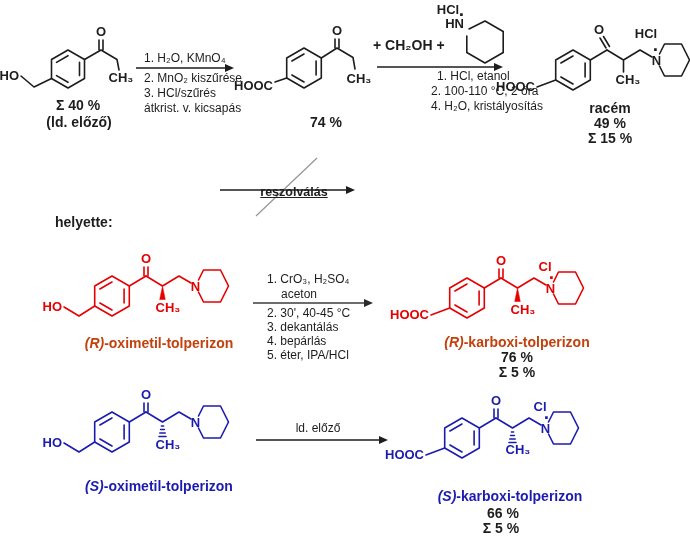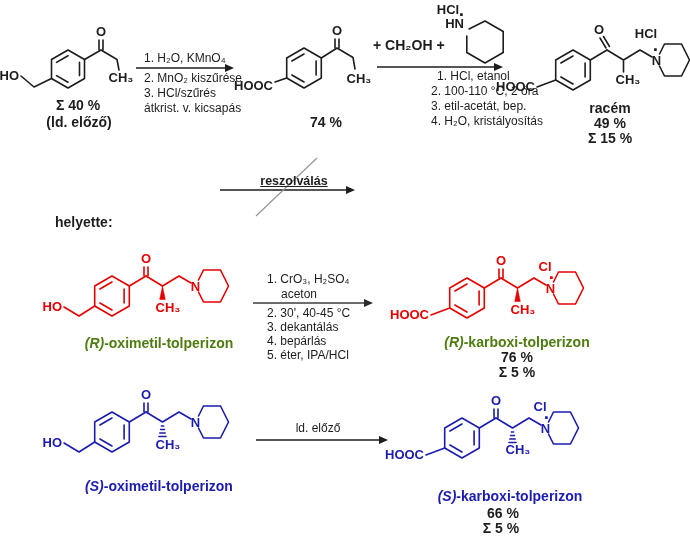--- a/index.html
+++ b/index.html
@@ -5,30 +5,30 @@
   html,body{margin:0;padding:0;background:#fff;}
   .canvas{position:relative;width:690px;height:540px;background:#fff;overflow:hidden;
           font-family:"Liberation Sans","DejaVu Sans",sans-serif;color:#1d1d1d;}
   .abs{position:absolute;}
   svg.struct,svg.arrow{overflow:visible;}
   .struct path{fill:none;stroke:currentColor;stroke-width:1.6;stroke-linejoin:round;stroke-linecap:round;}
   .struct polygon{fill:currentColor;stroke:currentColor;stroke-width:.5;}
   .struct text{fill:currentColor;font-size:13px;font-weight:600;font-family:"Liberation Sans","DejaVu Sans",sans-serif;}
   .struct text.dot{font-size:19px;font-weight:700;}
   .black{color:#1d1d1d;} .red{color:#e60000;} .blue{color:#1b1bb0;}
-  .c-red{color:#4d7c0f;} .c-blue{color:#1b1bb0;}
+  .c-red{color:#c2410c;} .c-blue{color:#1b1bb0;}
   .cond{font-size:12px;line-height:15px;white-space:nowrap;color:#1d1d1d;}
   .cond14{line-height:14px;}
   .lbl{font-size:14px;font-weight:700;text-align:center;white-space:nowrap;}
   .arrow line{stroke:#1d1d1d;stroke-width:1.5;}
   .arrow polygon{fill:#1d1d1d;stroke:none;}
   .arrow.gray line{stroke:#3d3d3d;}
   .arrow.gray polygon{fill:#2a2a2a;}
   line.slash{stroke:#959595;stroke-width:1.2;}
-  .u{text-decoration:underline;}
+  .u{text-decoration:underline;margin-top:11px;}
   .pl6{padding-left:6px;} .pl14{padding-left:14px;}
   i{font-style:italic;}
 </style>
 </head>
 <body>
 
 <div class="canvas">
 
   <svg class="struct black abs" style="left:0px;top:6px" width="145" height="95">
     <path d="M68,44 L84.5,53.5 L84.5,72.5 L68,82 L51.5,72.5 L51.5,53.5 Z"></path>
@@ -72,21 +72,20 @@
     <text x="36" y="26" text-anchor="end">HN</text>
   </svg>
 
   <svg class="arrow abs" style="left:377px;top:60px" width="126" height="14">
     <line x1="0" y1="7" x2="118" y2="7"></line>
       <polygon points="117,3 126,7 117,11"></polygon>
   </svg>
   <div class="abs" style="left:431px;top:69px">
     <div class="cond pl6">1. HCl, etanol</div>
     <div class="cond">2. 100-110 °C, 2 óra</div>
-    <div class="cond">3. etil-acetát, bep.</div>
     <div class="cond">4. H₂O, kristályosítás</div>
   </div>
 
   <svg class="struct black abs" style="left:495px;top:16px" width="200" height="82">
     <path d="M78,34 L95.3,44 L95.3,64 L78,74 L60.7,64 L60.7,44 Z"></path>
     <path d="M65.9,47 L78,40 M90.1,47 L90.1,61 M78,68 L65.9,61"></path>
     <path d="M42,71 L60.7,64"></path>
     <path d="M95.3,44 L112,34 M111,32 L105,22 M114.5,30.5 L108.5,20.5"></path>
     <path d="M112,34 L128.5,44 L128.5,56 M128.5,44 L145,34 L157,41"></path>
     <path d="M164.5,38 L169.5,28 L186.5,28 L194.5,44 L186.5,60 L169.5,60 L164.5,50"></path>

